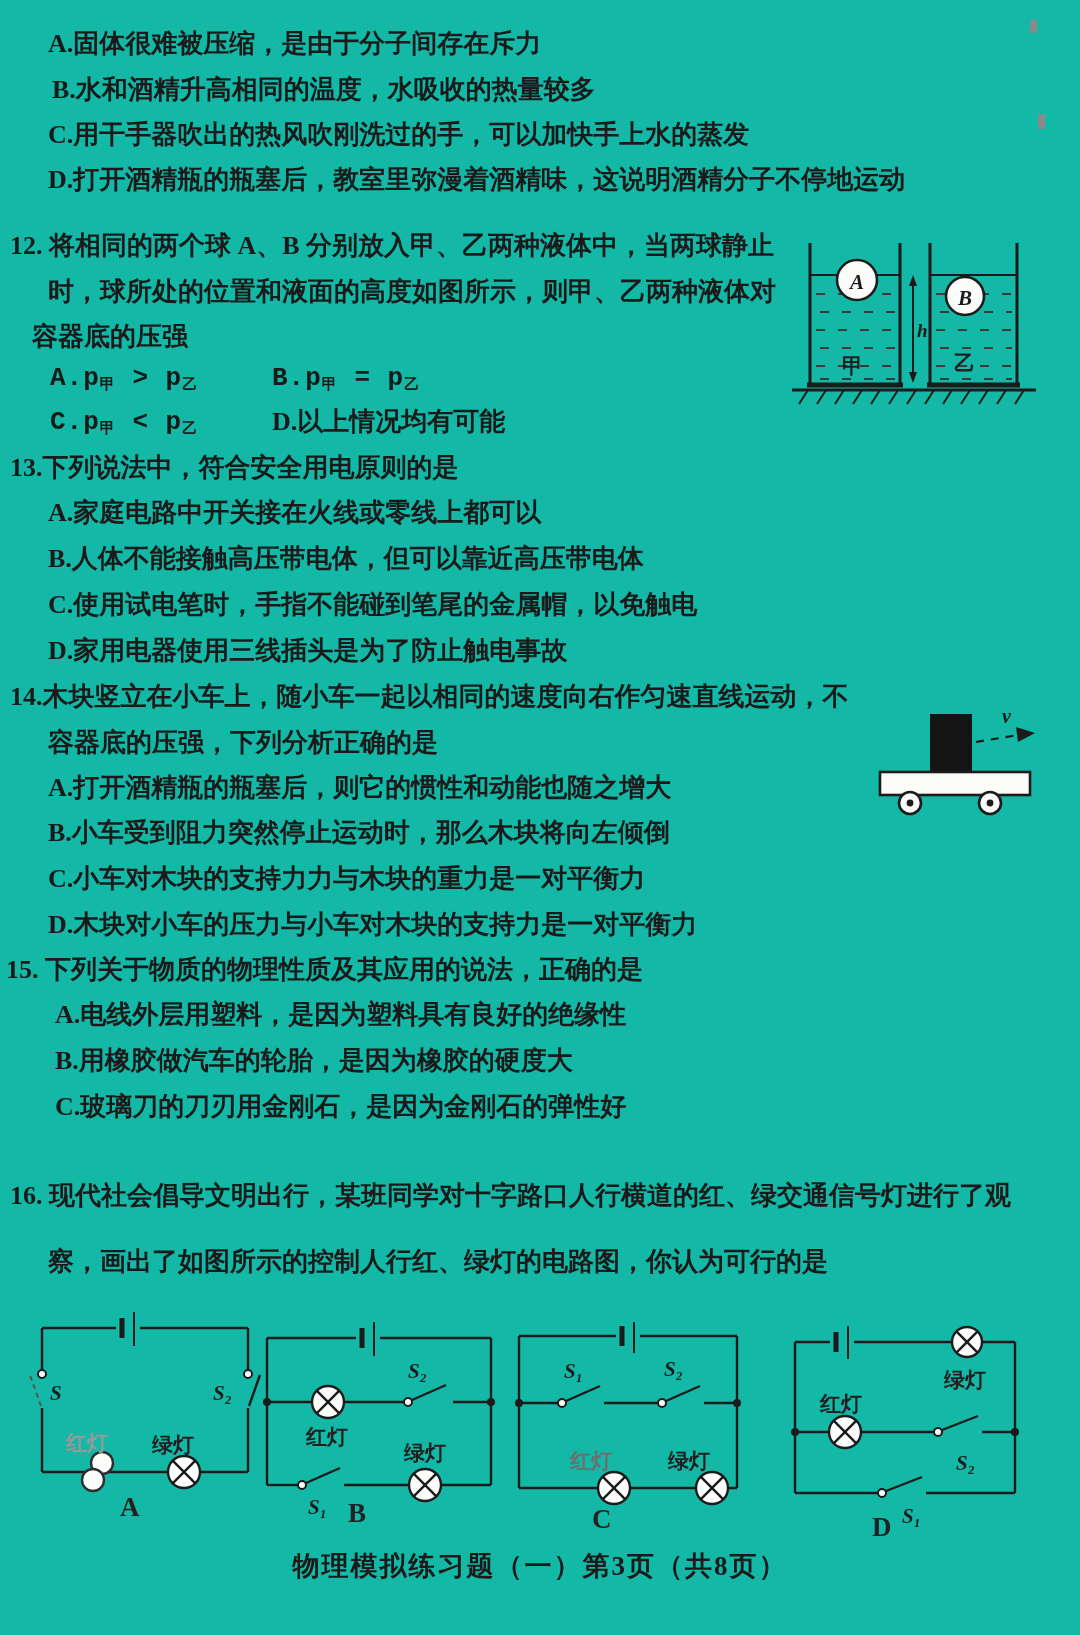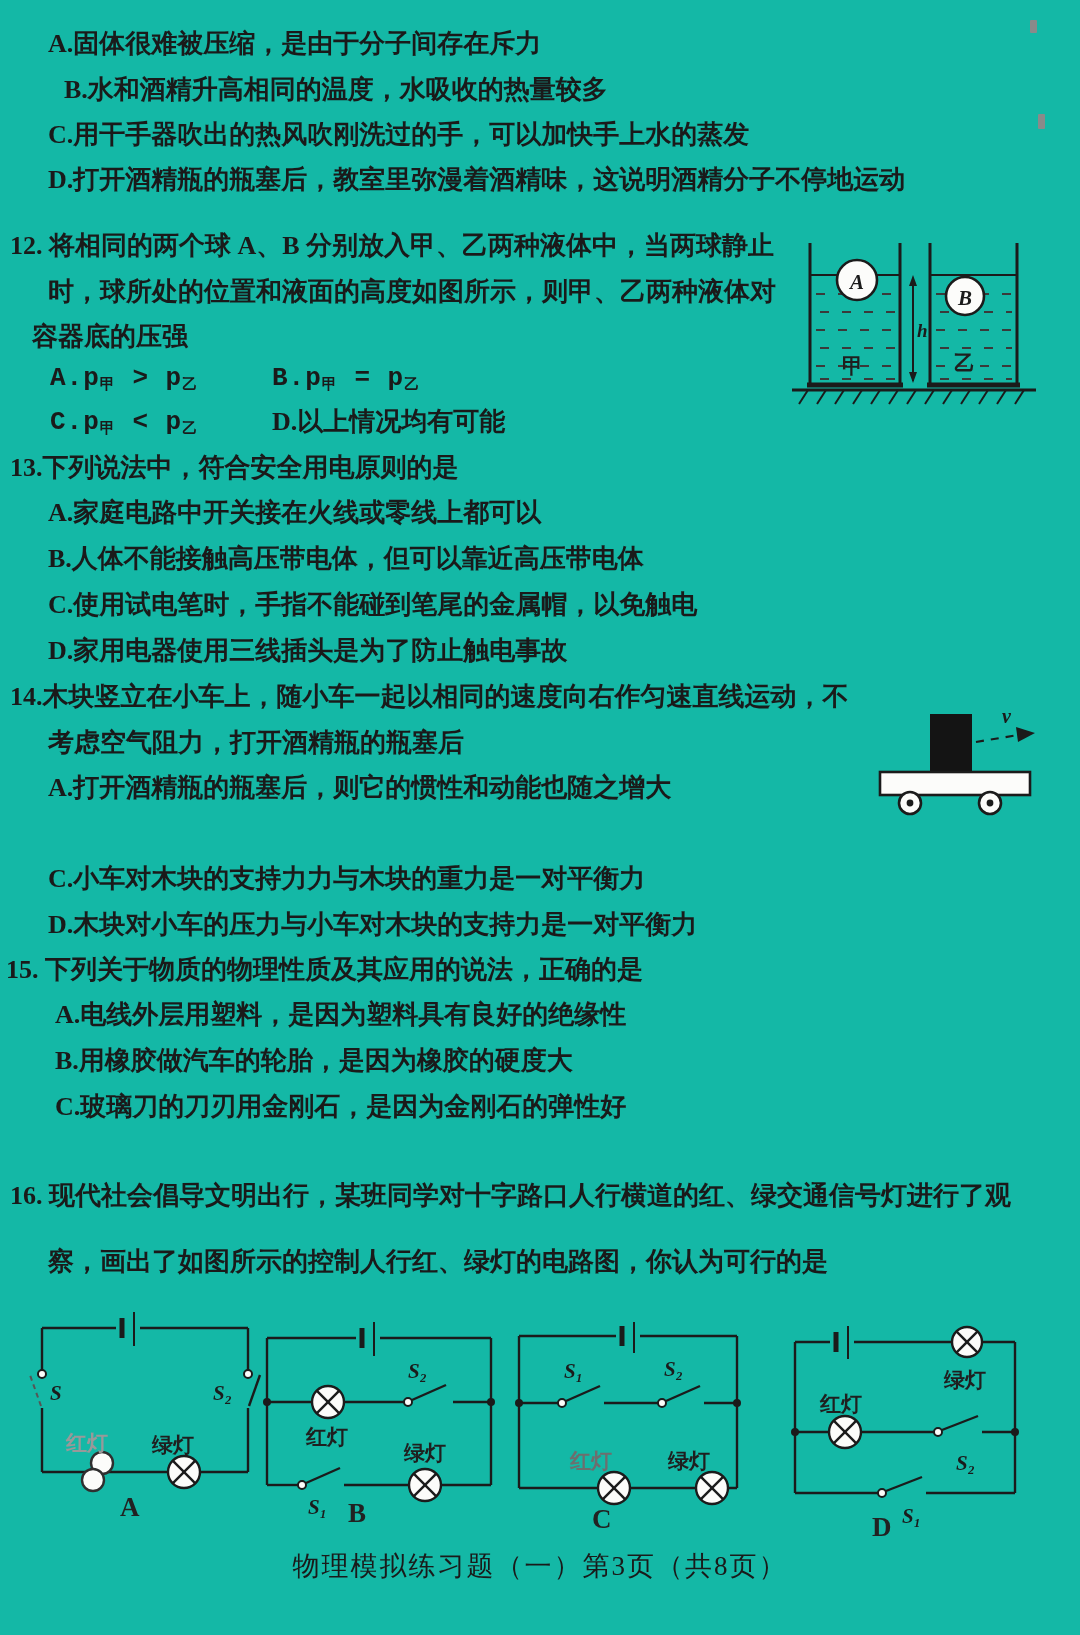--- a/index.html
+++ b/index.html
@@ -5,35 +5,35 @@
   html,body{margin:0;padding:0;}
   body{background:#e9e9e7;}
   .page{position:relative;width:1080px;height:1635px;margin:0 auto;background:#14b8a6;overflow:hidden;
         font-family:"Liberation Serif","DejaVu Serif",serif;}
   .ln{position:absolute;font-weight:700;font-size:26px;line-height:1.25;color:#1a1a1a;white-space:nowrap;}
   .formula{font-size:26px;letter-spacing:1px;font-family:Liberation Mono, monospace;}
   .formula sub{font-size:15px;vertical-align:-4px;}
   .fig{position:absolute;}
   .anskey{position:absolute;font-weight:700;font-size:27px;color:#222;}
   .footer{position:absolute;left:0;top:1548px;width:1080px;text-align:center;
-          font-weight:400;font-size:27px;color:#1a1a1a;letter-spacing:2px;}
+          font-weight:700;font-size:27px;color:#1a1a1a;letter-spacing:2px;}
   .mark{position:absolute;background:#8a8a8a;border-radius:1px;}
   svg text{font-family:"Liberation Serif","DejaVu Serif",serif;}
   svg .cjk{font-weight:700;font-size:21px;fill:#1f1f1f;}
   svg .cjk-faint{font-weight:700;font-size:21px;fill:#999;}
   svg .cjk-dim{font-weight:700;font-size:21px;fill:#6e6e6e;}
   svg .sw{font-style:italic;font-weight:700;font-size:21px;fill:#1b1b1b;}
 </style>
 </head>
 <body>
 
 <div class="page">
 
   <div class="ln" style="left:48px;top:28px">A.固体很难被压缩，是由于分子间存在斥力</div>
-  <div class="ln" style="left:64px;top:74px">B.水和酒精升高相同的温度，水吸收的热量较多</div>
+  <div class="ln" style="left:52px;top:74px">B.水和酒精升高相同的温度，水吸收的热量较多</div>
   <div class="ln" style="left:48px;top:119px">C.用干手器吹出的热风吹刚洗过的手，可以加快手上水的蒸发</div>
   <div class="ln" style="left:48px;top:164px">D.打开酒精瓶的瓶塞后，教室里弥漫着酒精味，这说明酒精分子不停地运动</div>
 
   <div class="ln" style="left:10px;top:230px">12. 将相同的两个球 A、B 分别放入甲、乙两种液体中，当两球静止</div>
   <div class="ln" style="left:48px;top:276px">时，球所处的位置和液面的高度如图所示，则甲、乙两种液体对</div>
   <div class="ln" style="left:32px;top:321px">容器底的压强</div>
 
   <div class="ln formula" style="left:50px;top:362px">
     <span>A.p</span><sub>甲</sub><span> &gt; p</span><sub>乙</sub>
   </div>
@@ -107,22 +107,23 @@
     </g>
   </svg>
 
   <div class="ln" style="left:10px;top:452px">13.下列说法中，符合安全用电原则的是</div>
   <div class="ln" style="left:48px;top:497px">A.家庭电路中开关接在火线或零线上都可以</div>
   <div class="ln" style="left:48px;top:543px">B.人体不能接触高压带电体，但可以靠近高压带电体</div>
   <div class="ln" style="left:48px;top:589px">C.使用试电笔时，手指不能碰到笔尾的金属帽，以免触电</div>
   <div class="ln" style="left:48px;top:635px">D.家用电器使用三线插头是为了防止触电事故</div>
 
   <div class="ln" style="left:10px;top:681px">14.木块竖立在小车上，随小车一起以相同的速度向右作匀速直线运动，不</div>
-  <div class="ln" style="left:48px;top:727px">考虑空气阻力，打开酒精瓶的瓶塞后</div>
+  <div class="ln" style="left:48px;top:727px">容器底的压强，下列分析正确的是</div>
   <div class="ln" style="left:48px;top:772px">A.打开酒精瓶的瓶塞后，则它的惯性和动能也随之增大</div>
+  <div class="ln" style="left:48px;top:817px">B.小车受到阻力突然停止运动时，那么木块将向左倾倒</div>
   <div class="ln" style="left:48px;top:863px">C.小车对木块的支持力力与木块的重力是一对平衡力</div>
   <div class="ln" style="left:48px;top:909px">D.木块对小车的压力与小车对木块的支持力是一对平衡力</div>
 
   <svg class="fig" style="left:872px;top:706px" width="170" height="112" viewBox="0 0 170 112">
     <rect x="58" y="8" width="42" height="58" fill="#141414"></rect>
     <rect x="8" y="66" width="150" height="23" fill="#fcfcfa" stroke="#1b1b1b" stroke-width="2.6"></rect>
     <g>
       <circle cx="38" cy="97" r="11" fill="#fcfcfa" stroke="#1b1b1b" stroke-width="2.6"></circle>
       <circle cx="38" cy="97" r="3.4" fill="#1b1b1b"></circle>
     </g>

